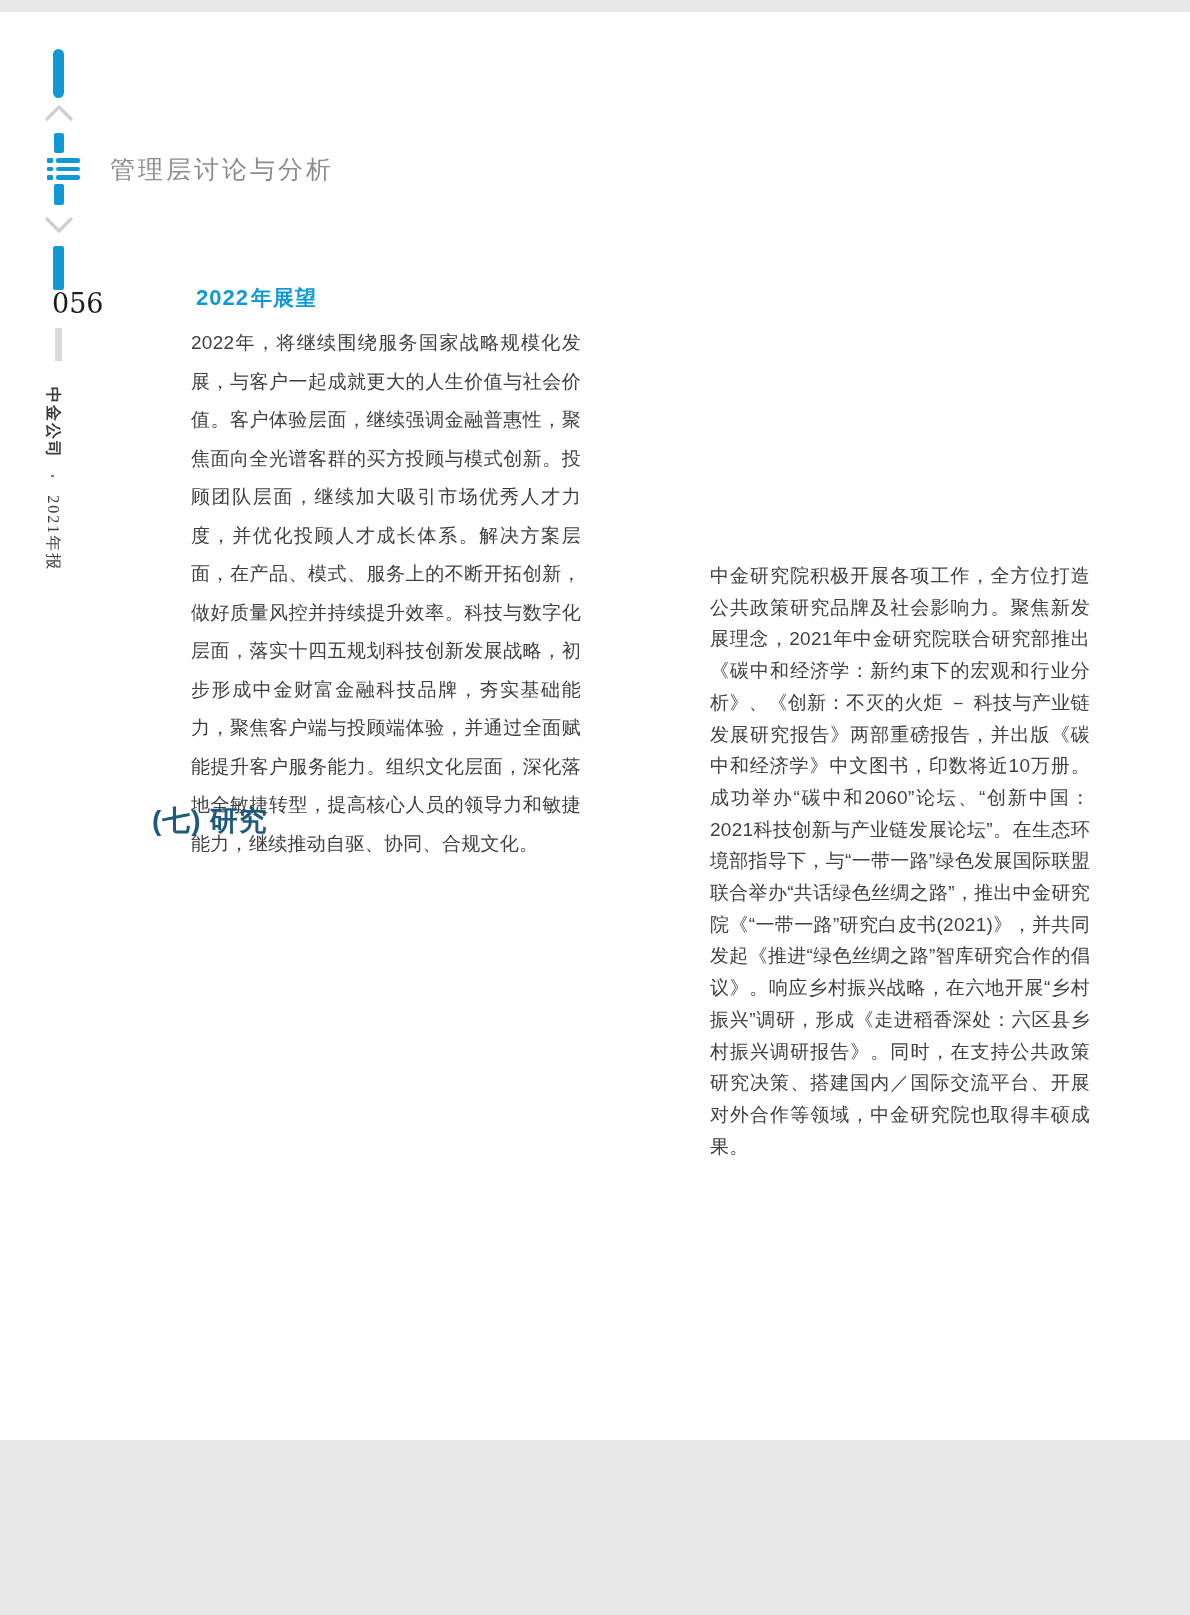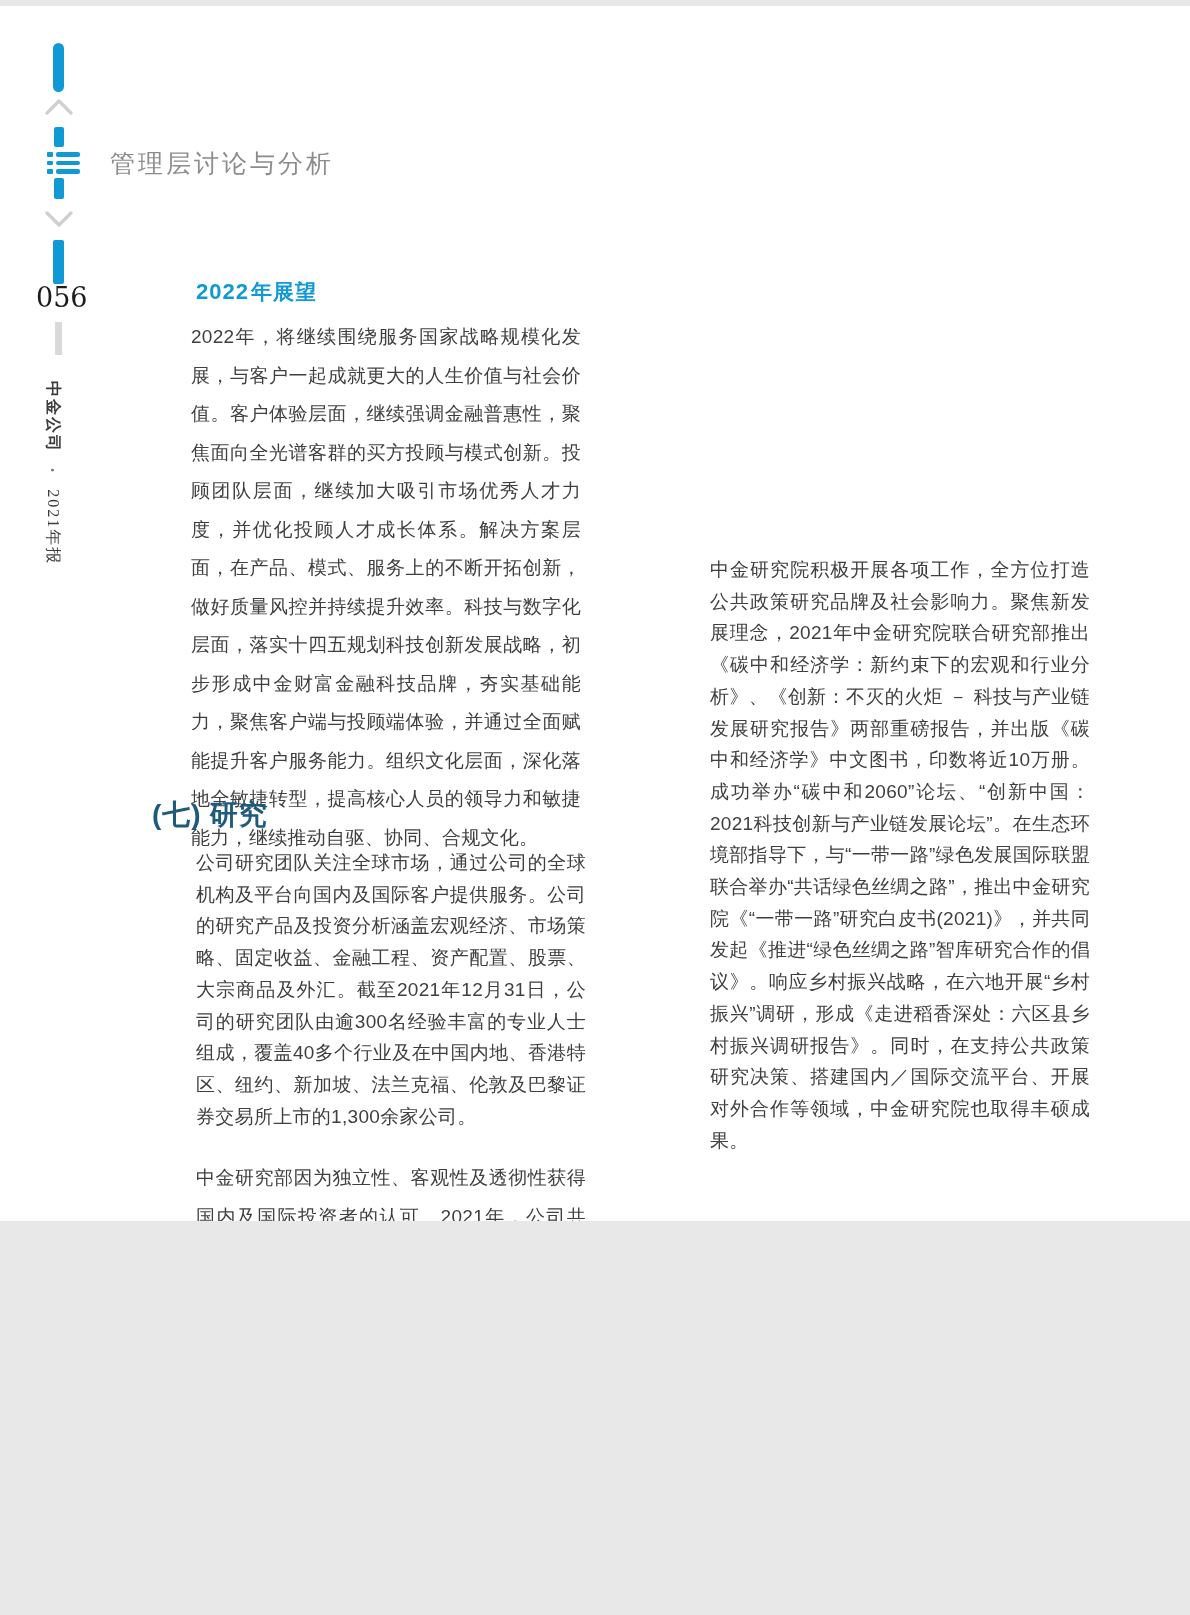--- a/index.html
+++ b/index.html
@@ -8,25 +8,25 @@
     --section-teal:#1e5a7b;
     --body-text:#3f3f3f;
     --header-gray:#8c8c8c;
     --chevron-gray:#cfcfcf;
     --divider-gray:#d9d9d9;
     --page-number-black:#1c1c1c;
   }
   html,body{margin:0;padding:0;background:#e8e8e8;}
   .page{
     position:relative;
-    width:1190px;height:1215px;
+    width:1190px;height:1428px;
     background:#ffffff;
     font-family:"Liberation Sans",sans-serif;
     overflow:hidden;
-    margin:6px auto;
+    margin:12px auto;
     text-decoration:underline;
   }
   .abs{position:absolute;}
   
   .bar{background:var(--accent-blue);}
   .bar-top{left:53px;top:37px;width:11px;height:49px;border-radius:6px;}
   .bar-s1{left:54px;top:121px;width:10px;height:20px;border-radius:2px;}
   .bar-s2{left:54px;top:172px;width:10px;height:21px;border-radius:2px;}
   .bar-bottom{left:53px;top:234px;width:11px;height:44px;border-radius:2px;}
   .chev{stroke:var(--chevron-gray);stroke-width:3.2;fill:none;stroke-linecap:round;stroke-linejoin:round;}
@@ -37,21 +37,21 @@
   .list-sq{width:6px;height:4.6px;background:var(--accent-blue);border-radius:1px;}
   .list-ln{margin-left:3px;flex:1;height:4.6px;background:var(--accent-blue);border-radius:2px;}
   
   .chapter-title{
     left:110px;top:141px;
     font-family:"Liberation Serif","DejaVu Serif",serif;
     font-size:25px;color:var(--header-gray);
     letter-spacing:3px;font-weight:400;margin:0;
   }
   .page-number{
-    left:36px;top:276px;
+    left:52px;top:276px;
     font-family:"DejaVu Serif","Liberation Serif",serif;
     font-size:27px;color:var(--page-number-black);
   }
   .pn-divider{left:55px;top:316px;width:7px;height:33px;background:var(--divider-gray);}
   .vertical-brand{
     left:42px;top:375px;height:220px;
     writing-mode:vertical-rl;text-orientation:sideways;
     font-family:"Liberation Serif","DejaVu Serif",serif;
     font-size:16px;color:#3c3c3c;letter-spacing:2px;
   }
@@ -126,18 +126,16 @@
   </div>
 
   <h2 class="abs outlook-h">
     <span class="yr">2022</span><span>年展望</span>
   </h2>
   <p class="abs para lh-loose p-outlook">2022年，将继续围绕服务国家战略规模化发展，与客户一起成就更大的人生价值与社会价值。客户体验层面，继续强调金融普惠性，聚焦面向全光谱客群的买方投顾与模式创新。投顾团队层面，继续加大吸引市场优秀人才力度，并优化投顾人才成长体系。解决方案层面，在产品、模式、服务上的不断开拓创新，做好质量风控并持续提升效率。科技与数字化层面，落实十四五规划科技创新发展战略，初步形成中金财富金融科技品牌，夯实基础能力，聚焦客户端与投顾端体验，并通过全面赋能提升客户服务能力。组织文化层面，深化落地全敏捷转型，提高核心人员的领导力和敏捷能力，继续推动自驱、协同、合规文化。</p>
 
   <h3 class="abs section-h">
     <span>(七)</span><span class="sec-title">研究</span>
   </h3>
-  <p class="abs para lh-tight p-research1">公司研究团队关注全球市场，通过公司的全球机构及平台向国内及国际客户提供服务。公司的研究产品及投资分析涵盖宏观经济、市场策略、固定收益、金融工程、资产配置、股票、大宗商品及外汇。截至2021年12月31日，公司的研究团队由逾300名经验丰富的专业人士组成，覆盖40多个行业及在中国内地、香港特区、纽约、新加坡、法兰克福、伦敦及巴黎证券交易所上市的1,300余家公司。</p>
-  <p class="abs para lh-loose p-research2">中金研究部因为独立性、客观性及透彻性获得国内及国际投资者的认可。2021年，公司共发表中英文研究报告16,000余篇。在大量的行业和公司报告基础之上，还出版了“中国基础设施REITs系列研究”、“数字银行：重构金融供给能力”、“立足内外循环，掘金物流</p>
 
   <p class="abs para lh-tight p-right2">中金研究院积极开展各项工作，全方位打造公共政策研究品牌及社会影响力。聚焦新发展理念，2021年中金研究院联合研究部推出《碳中和经济学：新约束下的宏观和行业分析》、《创新：不灭的火炬 － 科技与产业链发展研究报告》两部重磅报告，并出版《碳中和经济学》中文图书，印数将近10万册。成功举办“碳中和2060”论坛、“创新中国：2021科技创新与产业链发展论坛”。在生态环境部指导下，与“一带一路”绿色发展国际联盟联合举办“共话绿色丝绸之路”，推出中金研究院《“一带一路”研究白皮书(2021)》，并共同发起《推进“绿色丝绸之路”智库研究合作的倡议》。响应乡村振兴战略，在六地开展“乡村振兴”调研，形成《走进稻香深处：六区县乡村振兴调研报告》。同时，在支持公共政策研究决策、搭建国内／国际交流平台、开展对外合作等领域，中金研究院也取得丰硕成果。</p>
 
 </div>
 
 </body></html>

